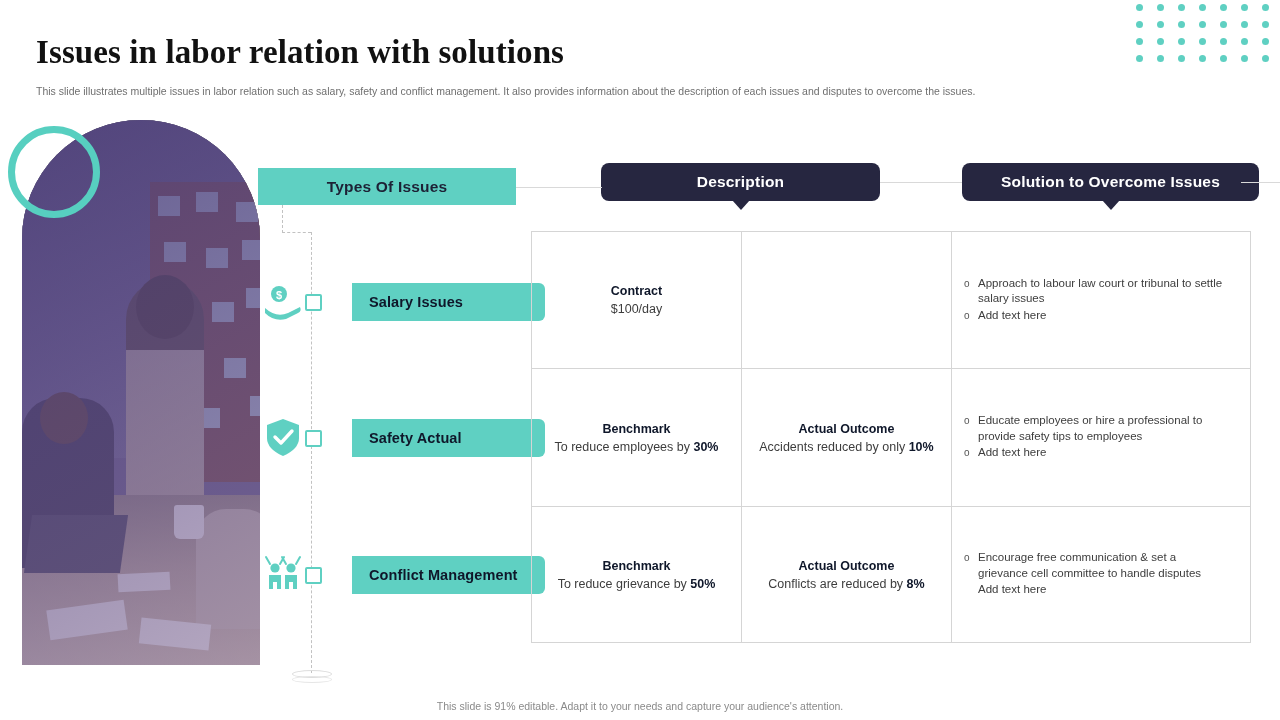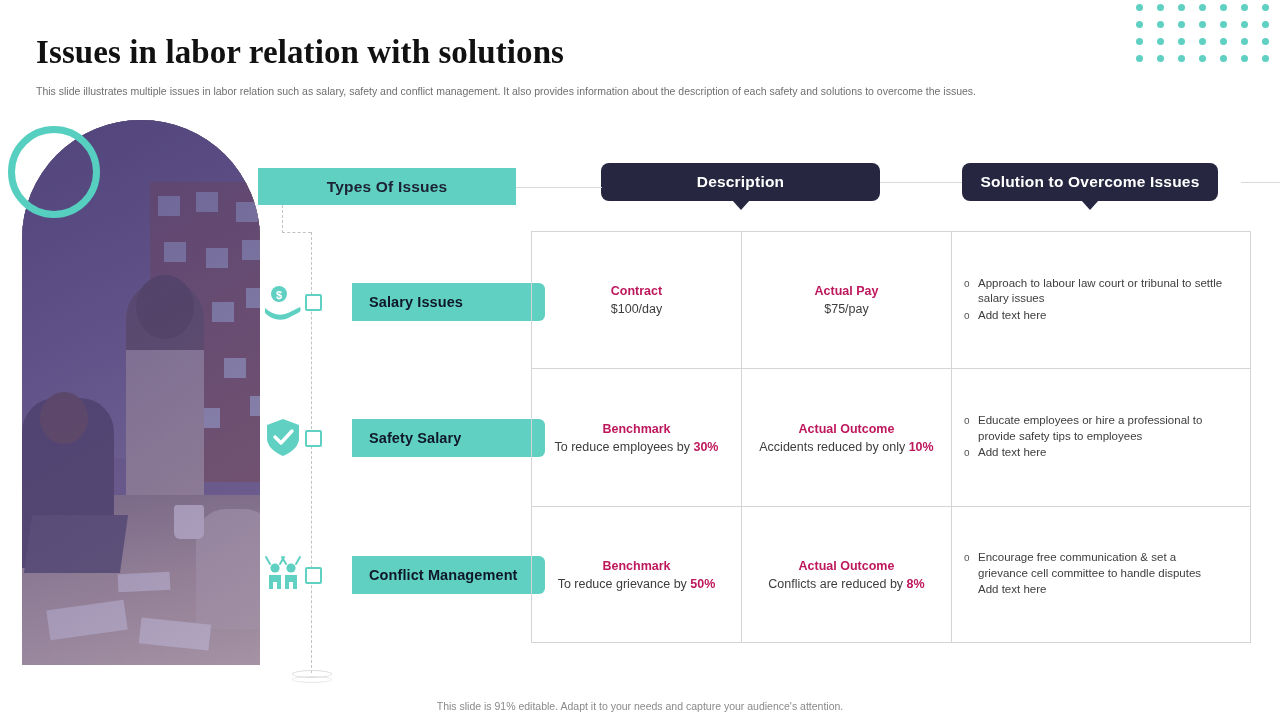--- a/index.html
+++ b/index.html
@@ -55,21 +55,21 @@
     position:absolute;left:258px;top:168px;width:258px;height:37px;
     background:#5fd0c2;display:flex;align-items:center;justify-content:center;
     font-size:15.5px;font-weight:bold;color:#1d2135;letter-spacing:.2px;
   }
   .hdr-dark{
     position:absolute;height:38px;background:#262640;border-radius:8px;
     display:flex;align-items:center;justify-content:center;
     font-size:15.5px;font-weight:bold;color:#ffffff;letter-spacing:.2px;
   }
   .hdr-dark.d1{left:601px;top:163px;width:279px;}
-  .hdr-dark.d2{left:962px;top:163px;width:256px;}
+  .hdr-dark.d2{left:962px;top:163px;width:297px;}
   .hdr-dark .tip{
     position:absolute;bottom:-9px;left:50%;margin-left:-9px;width:0;height:0;
     border-left:9px solid transparent;border-right:9px solid transparent;border-top:10px solid #262640;
   }
   .hdr-line{position:absolute;height:1px;background:#d9d9d9;}
   .hdr-line.l1{left:516px;top:187px;width:86px;}
   .hdr-line.l2{left:880px;top:182px;width:82px;}
   .hdr-line.l3{left:1241px;top:182px;width:39px;}
 
   
@@ -93,21 +93,21 @@
     margin-left:34px;
   }
   .ico{position:absolute;left:262px;width:42px;height:42px;}
 
   
   .tbl{position:absolute;left:531px;top:231px;width:720px;height:412px;border:1px solid #d5d5d5;box-sizing:border-box;}
   .tbl .vline{position:absolute;top:0;bottom:0;width:1px;background:#d5d5d5;}
   .tbl .hline{position:absolute;left:0;right:0;height:1px;background:#d5d5d5;}
   .cell{position:absolute;box-sizing:border-box;}
   .cell .ctr{text-align:center;font-size:12.5px;color:#3d3d3d;line-height:18px;}
-  .cell .ctr b{font-weight:bold;color:#be185d;font-size:12.5px;}
+  .cell .ctr b{font-weight:bold;color:#0f172a;font-size:12.5px;}
   .bullets{font-size:11.5px;color:#3d3d3d;line-height:15.5px;}
   .bullets .li{display:flex;margin-bottom:1px;}
   .bullets .mk{width:14px;flex:0 0 14px;color:#555;font-size:10px;line-height:16px;}
   .bullets .tx{flex:1;}
 
   
   .footer{
     position:absolute;left:0;right:0;top:700px;text-align:center;
     font-size:10.5px;color:#8a8a8a;
   }
@@ -140,21 +140,21 @@
     <i style="left: 0px; top: 51px;"></i>
     <i style="left: 21px; top: 51px;"></i>
     <i style="left: 42px; top: 51px;"></i>
     <i style="left: 63px; top: 51px;"></i>
     <i style="left: 84px; top: 51px;"></i>
     <i style="left: 105px; top: 51px;"></i>
     <i style="left: 126px; top: 51px;"></i>
   </div>
 
 <div class="page-title">Issues in labor relation with solutions</div>
-<div class="page-subtitle">This slide illustrates multiple issues in labor relation such as salary, safety and conflict management. It also provides information about the description of each safety and solutions to overcome the issues.</div>
+<div class="page-subtitle">This slide illustrates multiple issues in labor relation such as salary, safety and conflict management. It also provides information about the description of each issues and disputes to overcome the issues.</div>
 
 <div class="photo-wrap">
   <div class="photo">
     <div class="scene">
       <div class="wall"></div>
       <div class="board">
         <i class="note" style="left:8px;top:14px"></i>
           <i class="note" style="left:46px;top:10px"></i>
         <i class="note" style="left:86px;top:20px"></i>
           <i class="note" style="left:14px;top:60px"></i>
@@ -217,21 +217,21 @@
 <div class="node" style="top:294px"></div>
 <div class="pill" style="top:283px">Salary Issues</div>
 
 <div class="ico" style="top:416px">
   <svg viewBox="0 0 42 42" width="42" height="42">
     <path d="M21 3 L37 9 V22 Q37 33 21 40 Q5 33 5 22 V9 Z" fill="#5fd0c2"></path>
     <path d="M13 21 L19 27 L30 15" stroke="#ffffff" stroke-width="3.4" fill="none" stroke-linecap="round" stroke-linejoin="round"></path>
   </svg>
 </div>
 <div class="node" style="top:430px"></div>
-<div class="pill" style="top:419px">Safety Salary</div>
+<div class="pill" style="top:419px">Safety Actual</div>
 
 <div class="ico" style="top:553px">
   <svg viewBox="0 0 42 42" width="42" height="42">
     <circle cx="13" cy="15" r="4.6" fill="#5fd0c2"></circle>
     <path d="M7 22 h12 v14 h-4 v-7 h-4 v7 h-4 Z" fill="#5fd0c2"></path>
     <circle cx="29" cy="15" r="4.6" fill="#5fd0c2"></circle>
     <path d="M23 22 h12 v14 h-4 v-7 h-4 v7 h-4 Z" fill="#5fd0c2"></path>
     <path d="M8 11 L4 4" stroke="#5fd0c2" stroke-width="2" stroke-linecap="round"></path>
     <path d="M18 11 L22 4" stroke="#5fd0c2" stroke-width="2" stroke-linecap="round"></path>
     <path d="M24 11 L20 4" stroke="#5fd0c2" stroke-width="2" stroke-linecap="round"></path>
@@ -246,26 +246,20 @@
   <div class="vline" style="left:419px"></div>
   <div class="hline" style="top:136px"></div>
   <div class="hline" style="top:274px"></div>
 
   <div class="cell" style="left:0;top:0;width:209px;height:136px;display:flex;align-items:center;justify-content:center">
     <div class="ctr">
       <b>Contract</b><br>
       <span>$100/day</span>
     </div>
   </div>
-  <div class="cell" style="left:210px;top:0;width:209px;height:136px;display:flex;align-items:center;justify-content:center">
-    <div class="ctr">
-      <b>Actual Pay</b><br>
-      <span>$75/pay</span>
-    </div>
-  </div>
   <div class="cell" style="left:420px;top:0;width:299px;height:136px;display:flex;align-items:center;padding:0 22px 0 12px">
     <div class="bullets">
       <div class="li">
         <span class="mk">o</span>
         <span class="tx">Approach to labour law court or tribunal to settle salary issues</span>
       </div>
       <div class="li">
         <span class="mk">o</span>
         <span class="tx">Add text here</span>
       </div>

